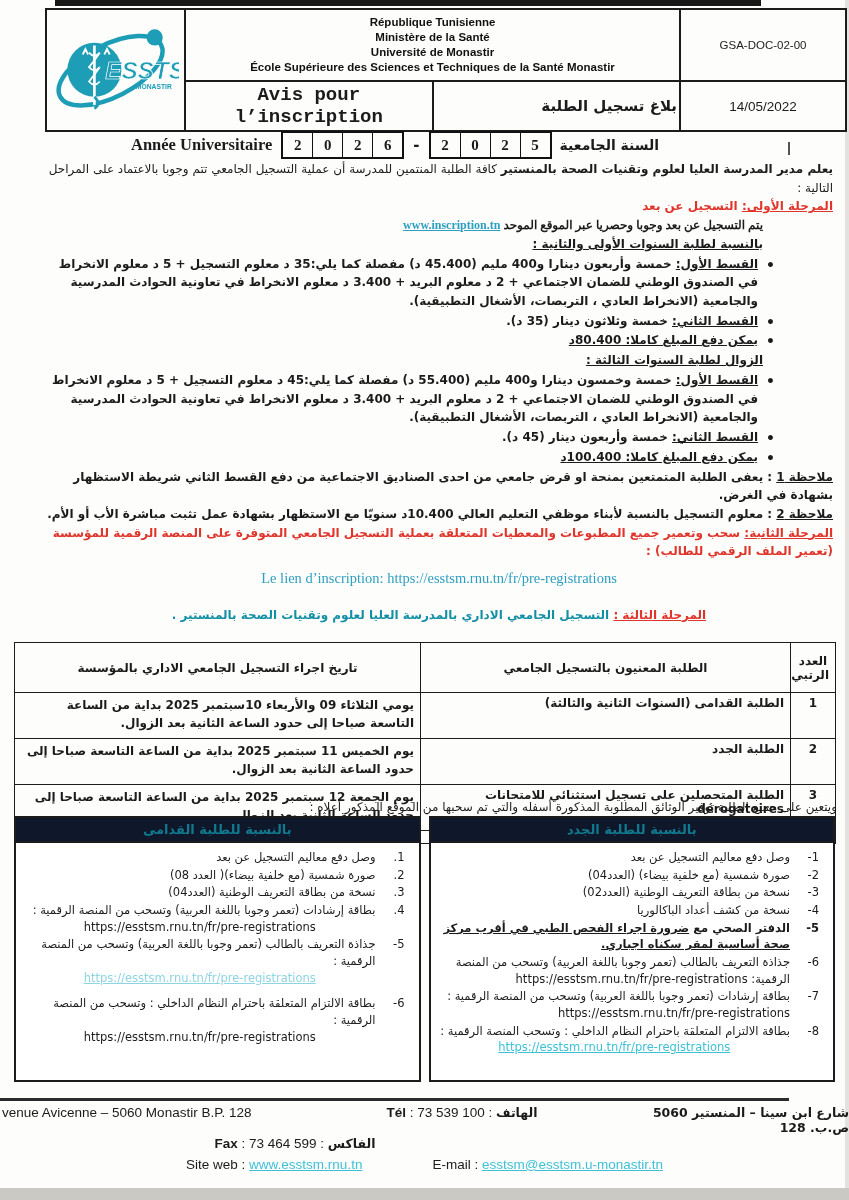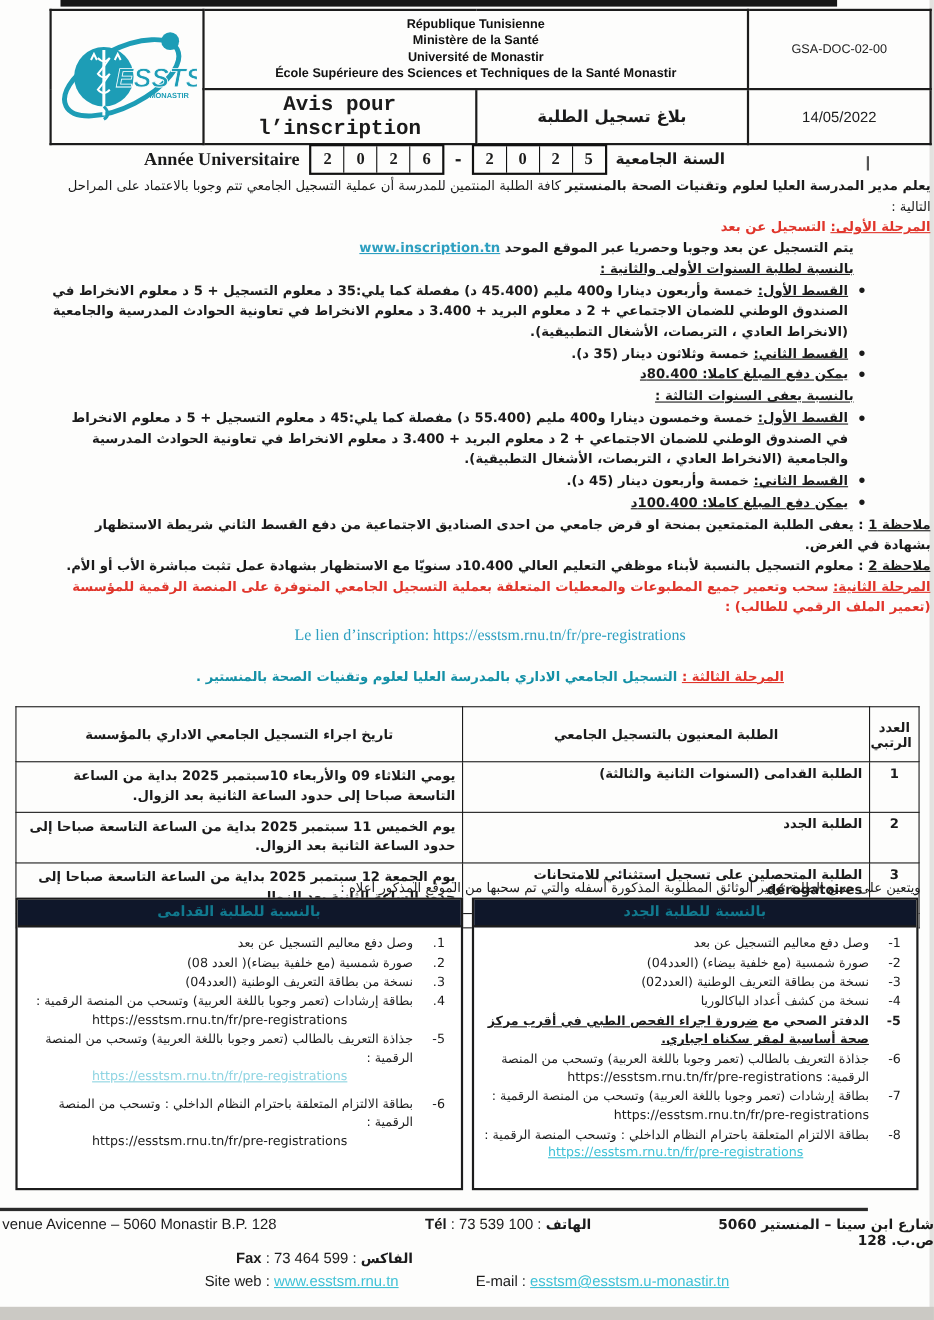--- a/index.html
+++ b/index.html
@@ -14,42 +14,42 @@
   
   table.hdr{position:absolute;top:8px;left:45px;width:790px;border-collapse:collapse;table-layout:fixed;}
   table.hdr td{border:2px solid #1c1c1c;padding:2px;vertical-align:middle;}
   td.logo-cell{width:133px;text-align:center;}
   td.org-cell{width:489px;text-align:center;font-family:"Liberation Sans",sans-serif;font-weight:bold;
               font-size:11.5px;line-height:1.3;color:#111;height:66px;}
   td.org-cell .org-line{white-space:nowrap;}
   td.gsa-cell{width:160px;text-align:center;font-family:"Liberation Sans",sans-serif;font-size:11.5px;color:#222;}
   td.avis-cell{width:293px;text-align:center;font-family:Liberation Mono, monospace;font-weight:bold;
                font-size:19px;height:40px;}
-  td.balagh-cell{width:196px;text-align:center;font-weight:bold;font-size:15px;}
+  td.balagh-cell{width:196px;text-align:right;font-weight:bold;font-size:15px;}
   td.date-cell{text-align:center;font-family:"Liberation Sans",sans-serif;font-size:13.5px;}
 
   
   .year-row{position:absolute;top:131px;left:0;right:0;display:flex;align-items:center;padding-left:131px;}
   .y-fr{font-family:"Liberation Serif",serif;font-weight:bold;font-size:16.5px;margin-right:9px;}
   .digit-group{display:flex;border:2px solid #111;}
   .digit-cell{width:29px;height:24px;display:flex;align-items:center;justify-content:center;
               font-family:"Liberation Serif",serif;font-weight:bold;font-size:15px;border-left:1.5px solid #111;}
   .digit-cell:first-child{border-left:none;}
   .y-dash{font-weight:bold;font-size:15px;margin:0 9px;}
   .y-ar{font-weight:bold;font-size:14px;margin-right:10px;margin-left:8px;}
 
   
-  .content{position:absolute;top:160px;left:45px;right:3px;height:480px;overflow:hidden;
+  .content{position:absolute;top:160px;left:45px;right:16px;height:480px;overflow:hidden;
            direction:rtl;text-align:right;font-size:12px;line-height:1.56;}
   .content p{margin:0;}
   .b{font-weight:bold;}
   .u{text-decoration:underline;}
   .red{color:#e0352b;}
   .stage1{font-weight:bold;margin-top:1px;}
-  .remote{padding-right:70px;font-weight:bold;}
+  .remote{padding-right:70px;font-weight:bold;font-family:Liberation Serif, serif;}
   .link-teal{color:#2d9fc0;text-decoration:underline;font-weight:bold;}
   .sec-title{font-weight:bold;padding-right:70px;}
   .bullets{padding-right:58px;}
   .bullet{position:relative;padding-right:17px;font-weight:bold;margin:1px 0;}
   .bullet::before{content:"•";position:absolute;right:0;top:0;font-size:14px;}
   .bullet .bl{text-decoration:underline;}
   .note{font-weight:bold;}
   .note .bl{text-decoration:underline;}
   .stage2{color:#e0352b;font-weight:bold;margin-top:2px;}
   .lien-line{direction:ltr;text-align:center;font-family:"Liberation Serif",serif;
@@ -170,21 +170,21 @@
 
     <p class="remote"><span>يتم التسجيل عن بعد وجوبا وحصريا عبر الموقع الموحد </span><a href="#" class="link-teal" dir="ltr">www.inscription.tn</a></p>
 
     <p class="sec-title"><span class="u">بالنسبة لطلبة السنوات الأولى والثانية :</span></p>
     <div class="bullets">
       <div class="bullet"><span class="bl">القسط الأول:</span><span> خمسة وأربعون دينارا و400 مليم (45.400 د) مفصلة كما يلي:35 د معلوم التسجيل + 5 د معلوم الانخراط في الصندوق الوطني للضمان الاجتماعي + 2 د معلوم البريد + 3.400 د معلوم الانخراط في تعاونية الحوادث المدرسية والجامعية (الانخراط العادي ، التربصات، الأشغال التطبيقية).</span></div>
       <div class="bullet"><span class="bl">القسط الثاني:</span><span> خمسة وثلاثون دينار (35 د).</span></div>
       <div class="bullet"><span class="bl">يمكن دفع المبلغ كاملا: 80.400د</span></div>
     </div>
 
-    <p class="sec-title"><span class="u">بالنسبة يعفى السنوات الثالثة :</span></p>
+    <p class="sec-title"><span class="u">الزوال لطلبة السنوات الثالثة :</span></p>
     <div class="bullets">
       <div class="bullet"><span class="bl">القسط الأول:</span><span> خمسة وخمسون دينارا و400 مليم (55.400 د) مفصلة كما يلي:45 د معلوم التسجيل + 5 د معلوم الانخراط في الصندوق الوطني للضمان الاجتماعي + 2 د معلوم البريد + 3.400 د معلوم الانخراط في تعاونية الحوادث المدرسية والجامعية (الانخراط العادي ، التربصات، الأشغال التطبيقية).</span></div>
       <div class="bullet"><span class="bl">القسط الثاني:</span><span> خمسة وأربعون دينار (45 د).</span></div>
       <div class="bullet"><span class="bl">يمكن دفع المبلغ كاملا: 100.400د</span></div>
     </div>
 
     <p class="note"><span class="bl">ملاحظة 1</span><span> : يعفى الطلبة المتمتعين بمنحة او قرض جامعي من احدى الصناديق الاجتماعية من دفع القسط الثاني شريطة الاستظهار بشهادة في الغرض.</span></p>
     <p class="note"><span class="bl">ملاحظة 2</span><span> : معلوم التسجيل بالنسبة لأبناء موظفي التعليم العالي 10.400د سنويّا مع الاستظهار بشهادة عمل تثبت مباشرة الأب أو الأم.</span></p>
 
     <p class="stage2"><span class="u">المرحلة الثانية:</span><span> سحب وتعمير جميع المطبوعات والمعطيات المتعلقة بعملية التسجيل الجامعي المتوفرة على المنصة الرقمية للمؤسسة (تعمير الملف الرقمي للطالب) :</span></p>

